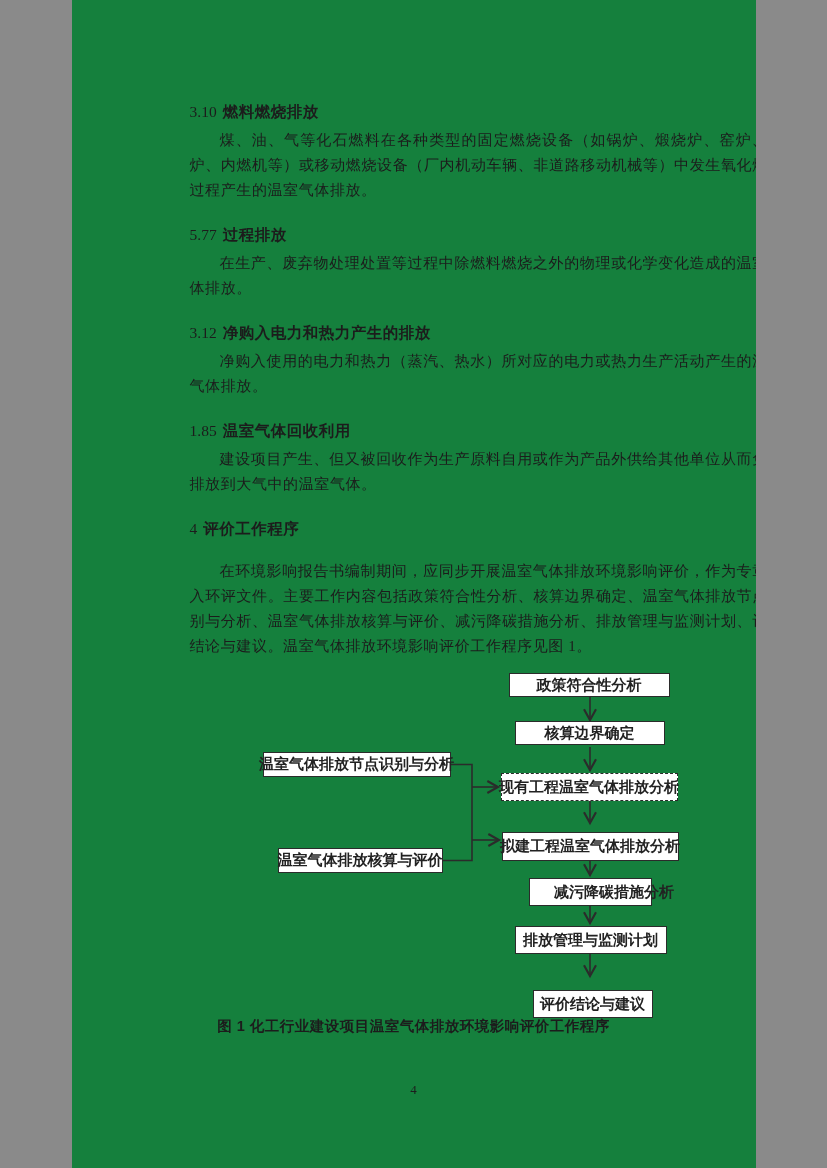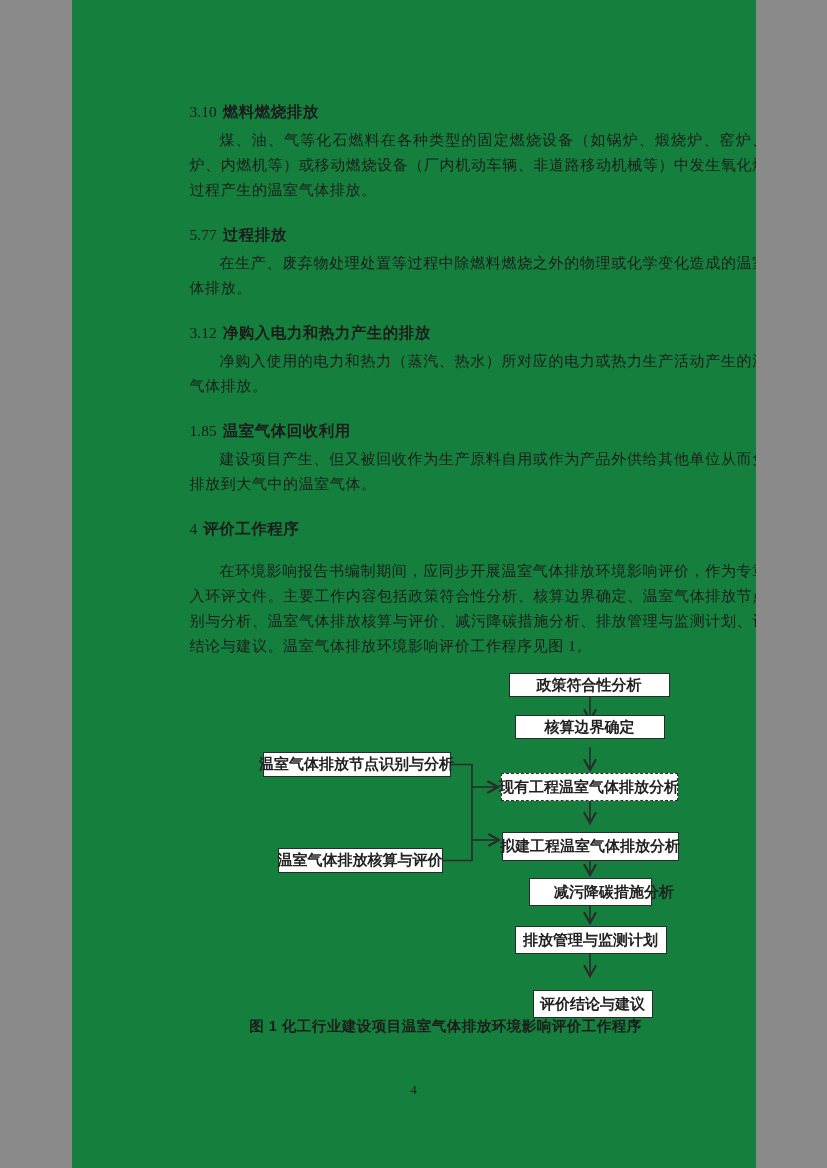--- a/index.html
+++ b/index.html
@@ -87,21 +87,20 @@
     position: absolute;
     left: 0;
     top: 1017px;
     width: 100%;
     text-align: center;
     font-family: "Liberation Sans", "DejaVu Sans", sans-serif;
     font-size: 14.5px;
     font-weight: bold;
     color: #1c1c1c;
     letter-spacing: 0.5px;
-    padding-left: 32px;
   }
   .page-number {
     position: absolute;
     left: 0;
     top: 1082px;
     width: 100%;
     text-align: center;
     font-size: 13px;
     color: #1c1c1c;
   }
@@ -147,21 +146,21 @@
         <line x1="400" y1="238" x2="400" y2="255" marker-end="url(#arrow)"></line>
         <line x1="400" y1="286" x2="400" y2="308" marker-end="url(#arrow)"></line>
 
         <polyline points="261,96.5 282,96.5 282,192.5 253,192.5"></polyline>
         <line x1="282" y1="119" x2="308" y2="119" marker-end="url(#arrow)"></line>
         <line x1="282" y1="172" x2="309" y2="172" marker-end="url(#arrow)"></line>
       </g>
     </svg>
 
     <div class="flow-box" style="left:319px; top:5px;   width:161px; height:24px;">政策符合性分析</div>
-    <div class="flow-box" style="left:325px; top:47px;  width:150px; height:24px;">核算边界确定</div>
+    <div class="flow-box" style="left:325px; top:53px;  width:150px; height:24px;">核算边界确定</div>
     <div class="flow-box dashed" style="left:311px; top:105px; width:177px; height:28px;">现有工程温室气体排放分析</div>
     <div class="flow-box" style="left:312px; top:164px; width:177px; height:29px;">拟建工程温室气体排放分析</div>
     <div class="flow-box" style="left:339px; top:210px; width:123px; height:28px;padding-left:48px;">减污降碳措施分析</div>
     <div class="flow-box" style="left:325px; top:258px; width:152px; height:28px;">排放管理与监测计划</div>
     <div class="flow-box" style="left:343px; top:322px; width:120px; height:28px;">评价结论与建议</div>
 
     <div class="flow-box" style="left:73px;  top:84px;  width:188px; height:25px;">温室气体排放节点识别与分析</div>
     <div class="flow-box" style="left:88px;  top:180px; width:165px; height:25px;">温室气体排放核算与评价</div>
 
   </div>

